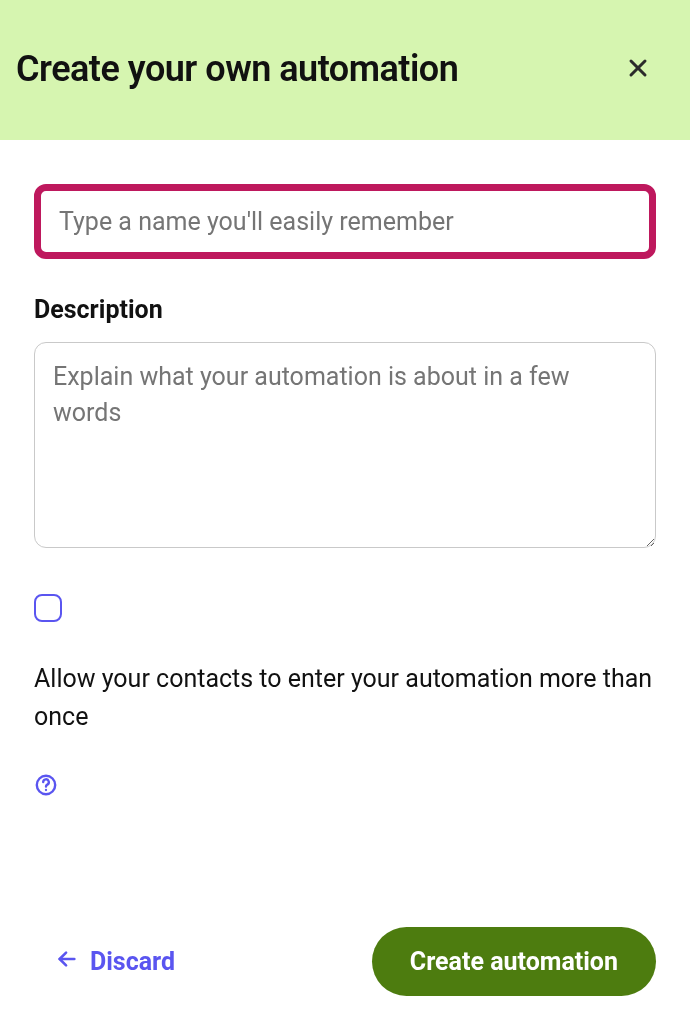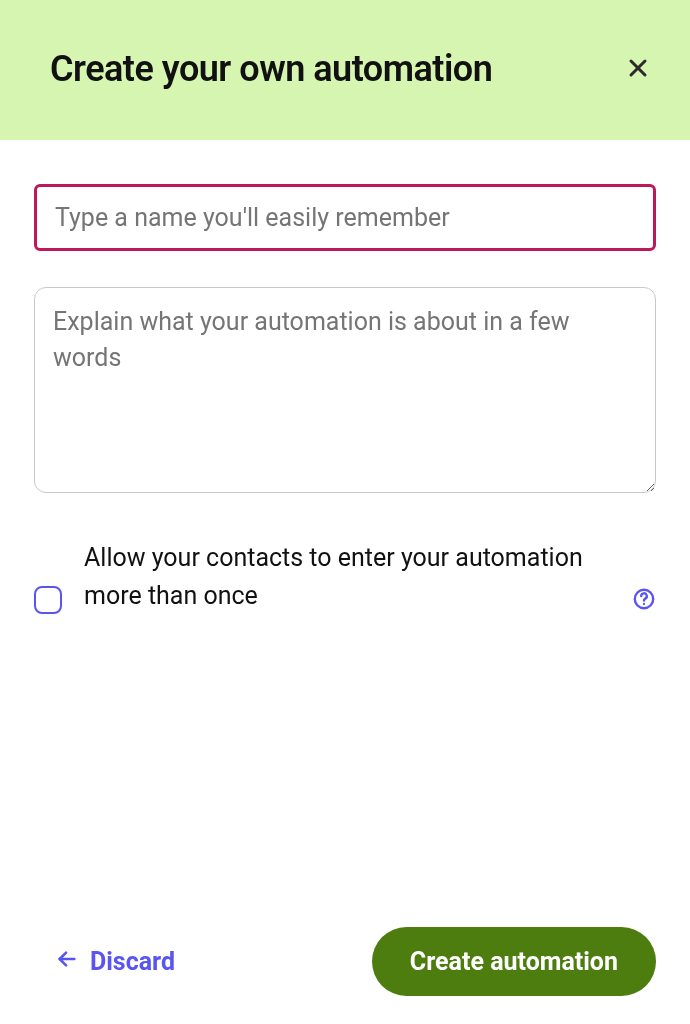--- a/index.html
+++ b/index.html
@@ -11,21 +11,21 @@
       font-family: -apple-system, BlinkMacSystemFont, "Segoe UI", Roboto, Helvetica, Arial, sans-serif;
       width: 690px;
       height: 1024px;
       background: #ffffff;
       display: flex;
       flex-direction: column;
       overflow: hidden;
     }
     .header {
       background: #d6f5b0;
-      padding: 48px 34px 50px 50px;
+      padding: 48px 34px 50px 16px;
       display: flex;
       align-items: center;
       justify-content: space-between;
     }
     .header-title {
       font-size: 36px;
       font-weight: 600;
       color: #111;
       letter-spacing: -0.5px;
     }
@@ -56,22 +56,22 @@
       margin-bottom: 18px;
       display: block;
     }
     .required {
       color: #e23c3c;
       margin-left: 4px;
       font-weight: 700;
     }
     .text-input {
       width: 100%;
-      border: 3px solid #be185d;
-      border-radius: 6px;
+      border: 7px solid #be185d;
+      border-radius: 12px;
       padding: 16px 18px;
       font-size: 25px;
       color: #111;
       font-family: inherit;
       outline: none;
     }
     .text-input::placeholder {
       color: #757575;
     }
     .textarea {
@@ -91,22 +91,23 @@
       color: #757575;
     }
     .group-name {
       margin-bottom: 36px;
     }
     .group-desc {
       margin-bottom: 42px;
     }
     .checkbox-row {
       display: flex;
-      align-items: flex-end;
-      gap: 22px;
+      align-items: flex-start;
+      gap: 38px;
+      flex-direction: column;
     }
     .checkbox {
       width: 28px;
       height: 28px;
       border: 2px solid #5A55F0;
       border-radius: 8px;
       background: #fff;
       cursor: pointer;
       flex-shrink: 0;
       appearance: none;
@@ -181,20 +182,21 @@
   </button>
 </div>
 
 <div class="body">
 
   <div class="group-name">
     <input type="text" class="text-input" placeholder="Type a name you'll easily remember" style="">
   </div>
 
   <div class="group-desc">
+    <label class="form-label">Description</label>
     <textarea class="textarea" placeholder="Explain what your automation is about in a few words" style=""></textarea>
   </div>
 
   <div class="checkbox-row">
     <input type="checkbox" class="checkbox" style="">
     <span class="checkbox-label">Allow your contacts to enter your automation more than once</span>
     <button class="help-btn" aria-label="Help">
       <span>
         <svg viewBox="0 0 24 24" fill="none" stroke="currentColor" stroke-width="2.4">
           <circle cx="12" cy="12" r="9.2"></circle>

